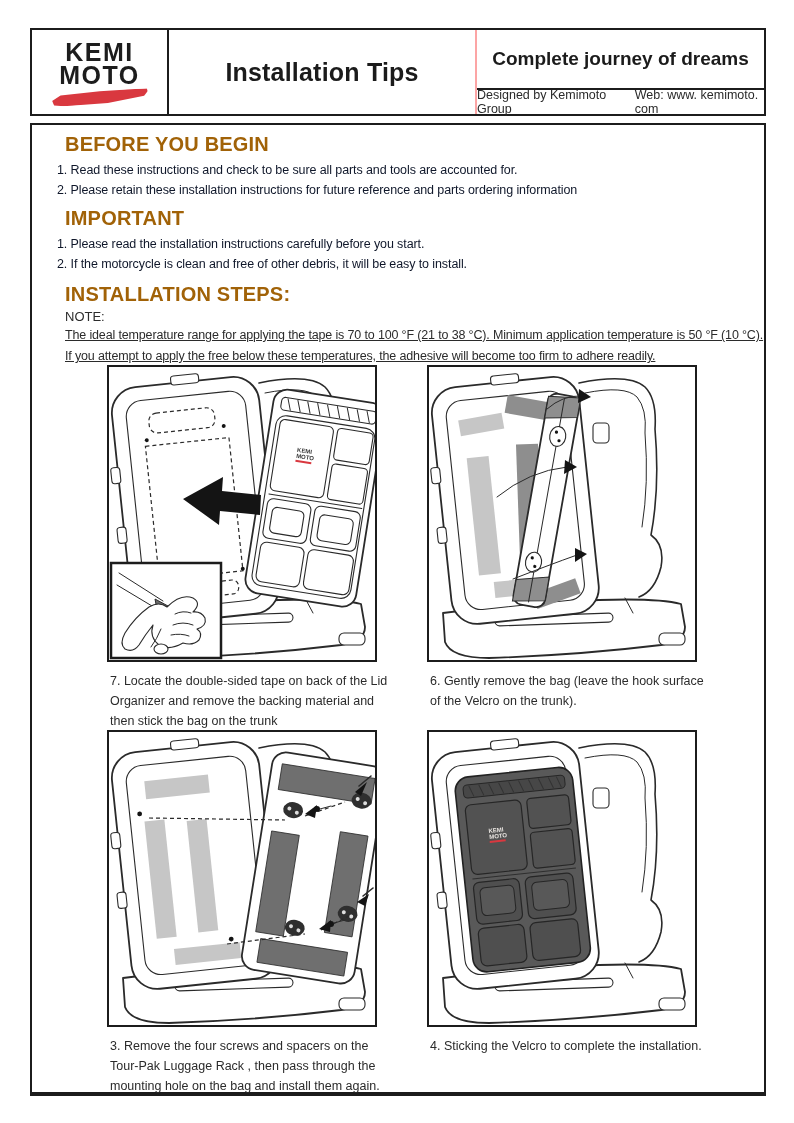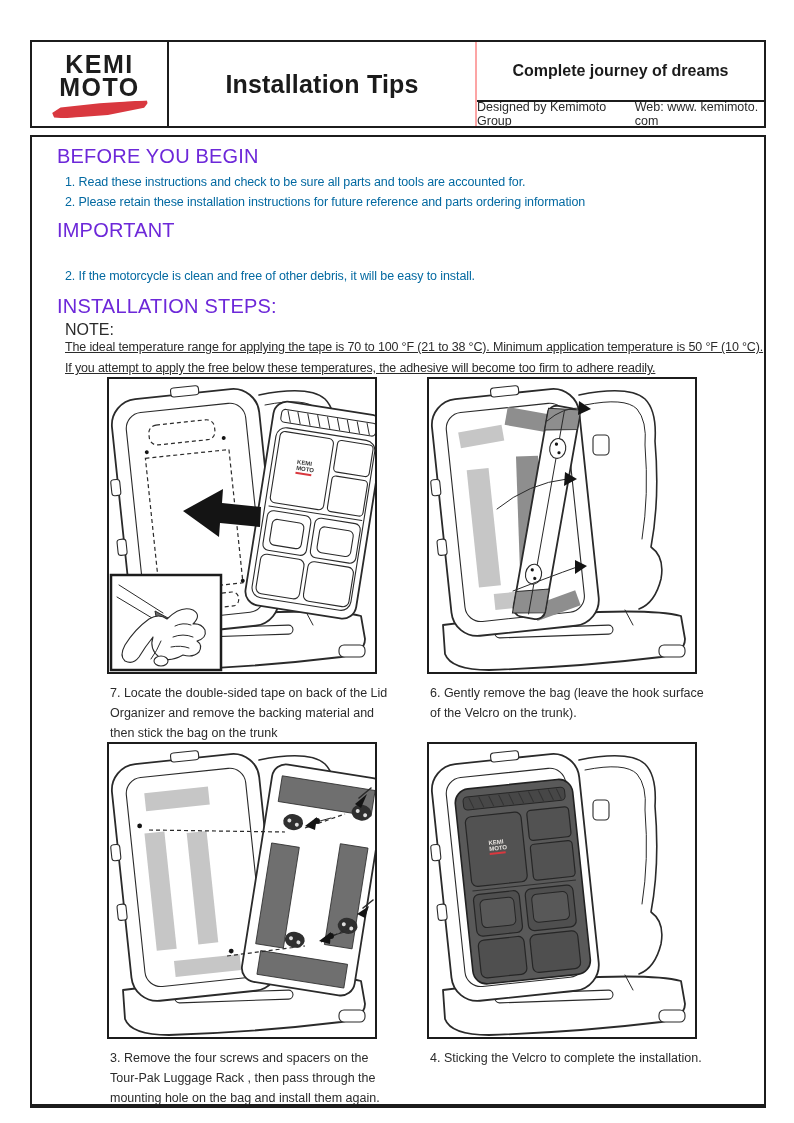--- a/index.html
+++ b/index.html
@@ -1,36 +1,36 @@
 <!DOCTYPE html>
 <html><head>
 <meta charset="utf-8">
 <style>
   html,body{margin:0;padding:0;background:#fff;}
   body{width:794px;height:1123px;position:relative;font-family:"Liberation Sans",sans-serif;color:#232323;overflow:hidden;}
-  .abs{position:absolute;margin-top:12px;}
+  .abs{position:absolute;}
 
   
   .hdr{left:30px;top:28px;width:736px;height:88px;display:flex;border:2px solid #1c1c1c;box-sizing:border-box;background:#fff;}
   .hdr-cell{box-sizing:border-box;}
   .logo-cell{width:137px;border-right:2px solid #1c1c1c;display:flex;flex-direction:column;align-items:center;justify-content:center;padding-top:2px;}
   .logo-txt{font-weight:bold;font-size:25px;line-height:23px;letter-spacing:1.5px;color:#1d1d1d;}
   .swoosh{width:96px;height:15px;margin-top:3px;background:#d9383f;clip-path:polygon(0% 62%,9% 28%,50% 8%,99% 0%,100% 18%,96% 48%,58% 88%,12% 100%,2% 92%);transform:rotate(-2deg);}
   .title-cell{width:308px;border-right:2px solid #fca5a5;display:flex;align-items:center;justify-content:center;}
   .title-cell span{font-weight:bold;font-size:25px;letter-spacing:.2px;color:#1b1b1b;}
   .right-cell{flex:1;display:flex;flex-direction:column;}
   .slogan-row{flex:1;display:flex;align-items:center;justify-content:center;border-bottom:2px solid #1c1c1c;}
-  .slogan-row span{font-weight:bold;font-size:16px;color:#1b1b1b;}
+  .slogan-row span{font-weight:bold;font-size:19px;color:#1b1b1b;}
   .designed-row{height:24px;display:flex;align-items:center;justify-content:center;gap:14px;font-size:12.5px;color:#2a2a2a;border-radius:8px;}
 
   
   .page{left:30px;top:123px;width:736px;height:973px;border:2px solid #1c1c1c;border-bottom-width:4px;box-sizing:border-box;background:#fff;}
-  .h2{position:absolute;left:25px;font-weight:normal;font-size:20px;color:#6d28d9;letter-spacing:.2px;white-space:nowrap;}
-  .line{position:absolute;left:33px;font-size:12.5px;letter-spacing:-.1px;color:#0369a1;white-space:nowrap;}
-  .notelbl{position:absolute;left:33px;font-size:16px;color:#2b2b2b;}
+  .h2{position:absolute;left:33px;font-weight:bold;font-size:20px;color:#a16207;letter-spacing:.2px;white-space:nowrap;}
+  .line{position:absolute;left:25px;font-size:12.5px;letter-spacing:-.1px;color:#0f172a;white-space:nowrap;}
+  .notelbl{position:absolute;left:33px;font-size:13px;color:#2b2b2b;}
   .noteline{position:absolute;left:33px;font-size:12.5px;letter-spacing:-.15px;color:#2b2b2b;white-space:nowrap;text-decoration:underline;}
 
   .panel{position:absolute;width:270px;height:297px;border:2px solid #1c1c1c;box-sizing:border-box;background:#fff;}
   .cap{position:absolute;width:278px;font-size:12.5px;line-height:20px;color:#2b2b2b;}
 
   svg{display:block;}
   .ln{fill:none;stroke:#2a2a2a;stroke-width:1.6;stroke-linecap:round;stroke-linejoin:round;}
   .ln1{fill:none;stroke:#2a2a2a;stroke-width:1;stroke-linecap:round;}
   .wf{fill:#fff;stroke:#2a2a2a;stroke-width:1.8;stroke-linejoin:round;}
   .wf1{fill:#fff;stroke:#2a2a2a;stroke-width:1.1;stroke-linejoin:round;}
@@ -64,20 +64,21 @@
   </div>
 </div>
 
 <div class="abs page">
 
   <div class="h2" style="top:8px">BEFORE YOU BEGIN</div>
   <div class="line" style="top:38px">1. Read these instructions and check to be sure all parts and tools are accounted for.</div>
   <div class="line" style="top:58px">2. Please retain these installation instructions for future reference and parts ordering information</div>
 
   <div class="h2" style="top:82px">IMPORTANT</div>
+  <div class="line" style="top:112px">1. Please read the installation instructions carefully before you start.</div>
   <div class="line" style="top:132px">2. If the motorcycle is clean and free of other debris, it will be easy to install.</div>
 
   <div class="h2" style="top:157px;top:158px">INSTALLATION STEPS:</div>
   <div class="notelbl" style="top:184px">NOTE:</div>
   <div class="noteline" style="top:203px">The ideal temperature range for applying the tape is 70 to 100 °F (21 to 38 °C). Minimum application temperature is 50 °F (10 °C).</div>
   <div class="noteline" style="top:224px">If you attempt to apply the free below these temperatures, the adhesive will become too firm to adhere readily.</div>
 
   <div class="panel" style="left:75px;top:240px">
     <svg width="266" height="293" viewBox="0 0 266 293">
 

